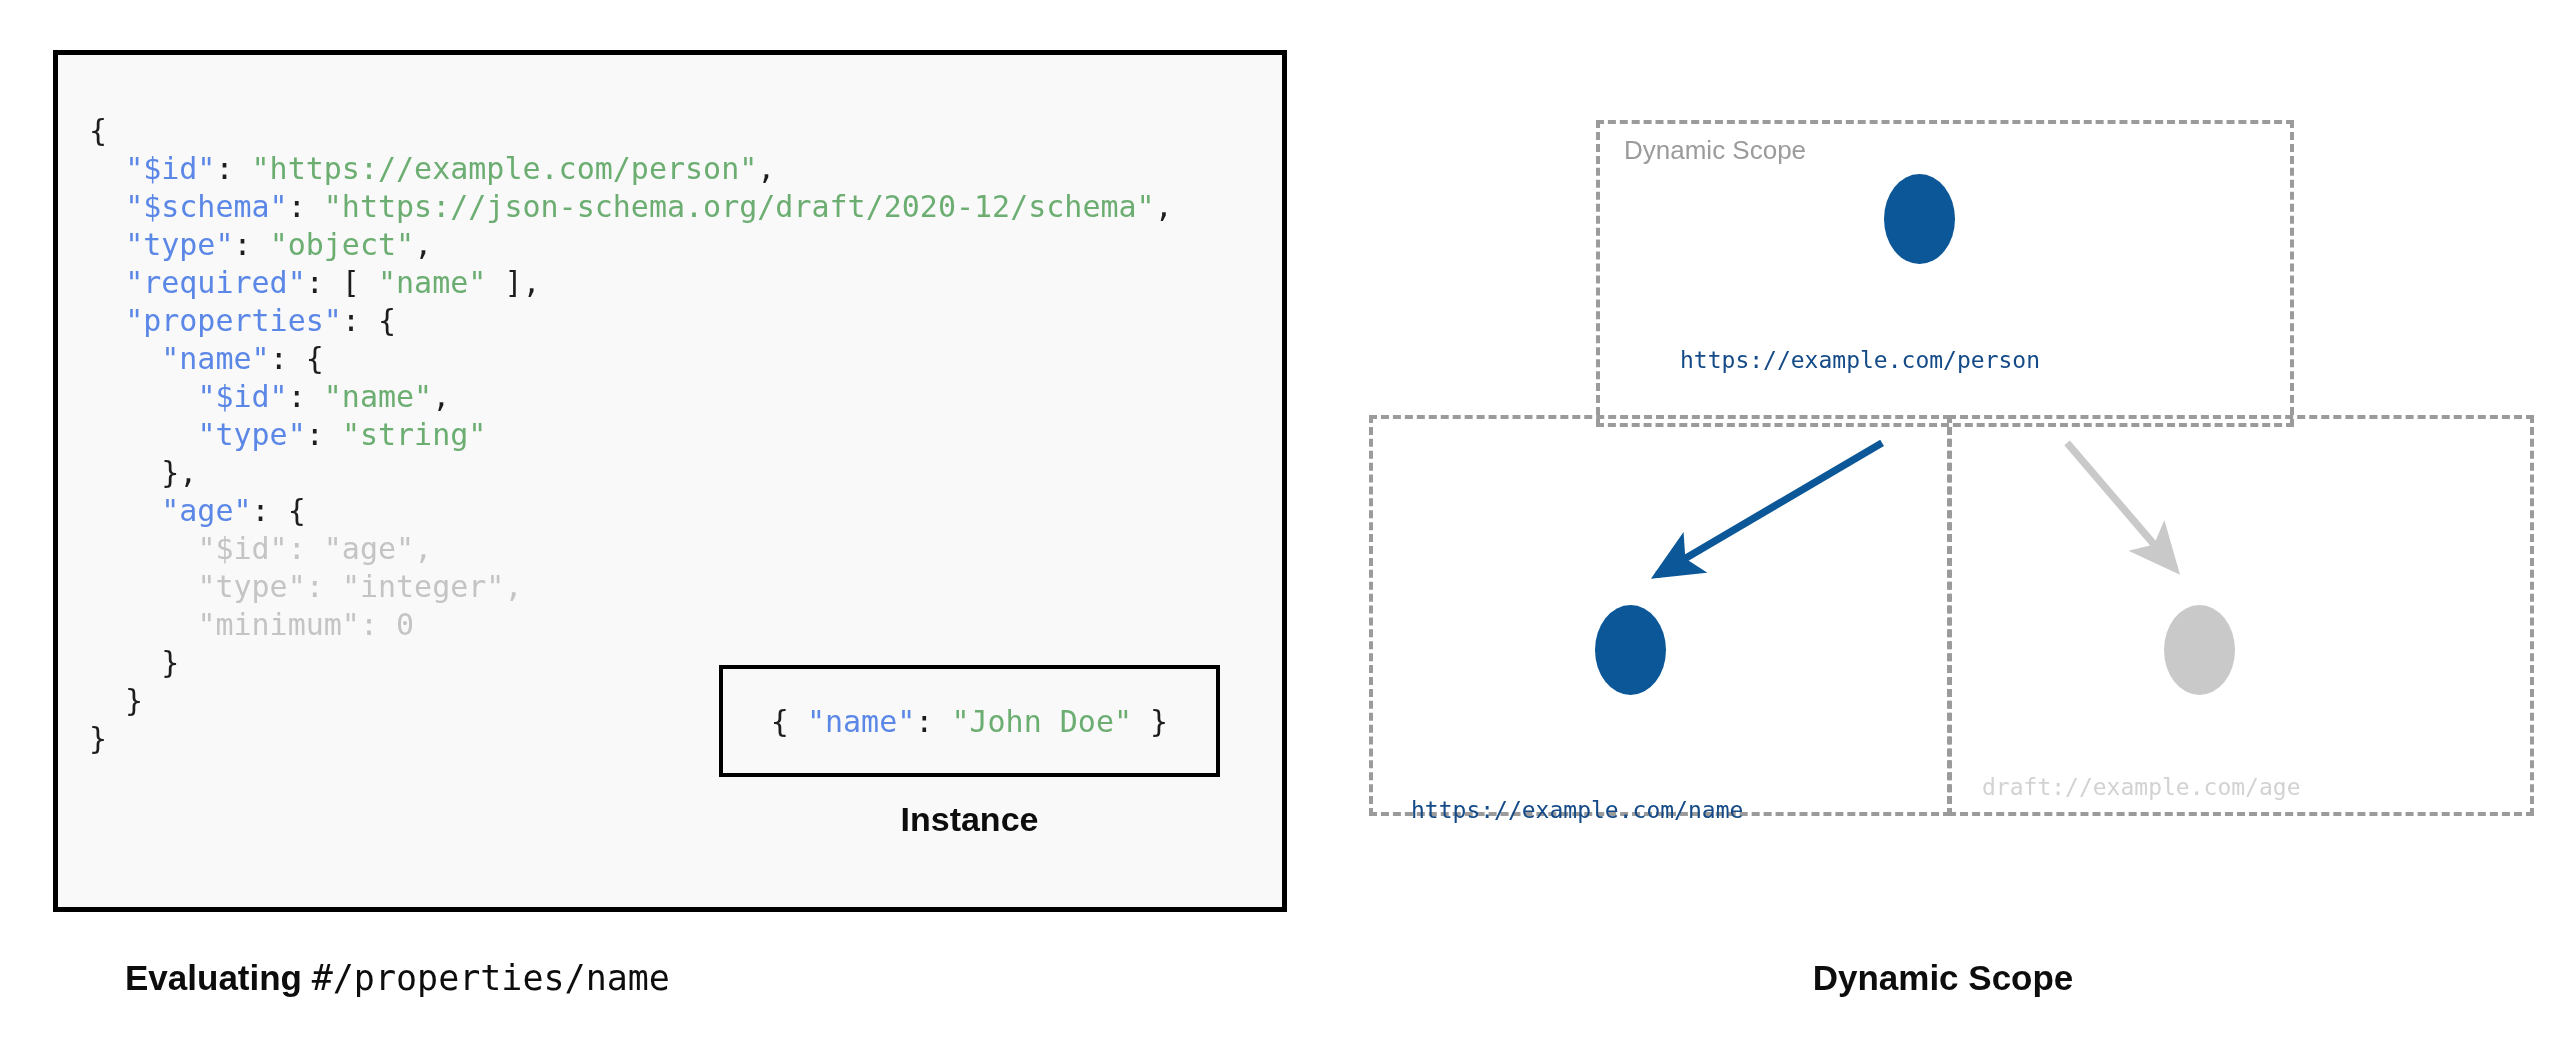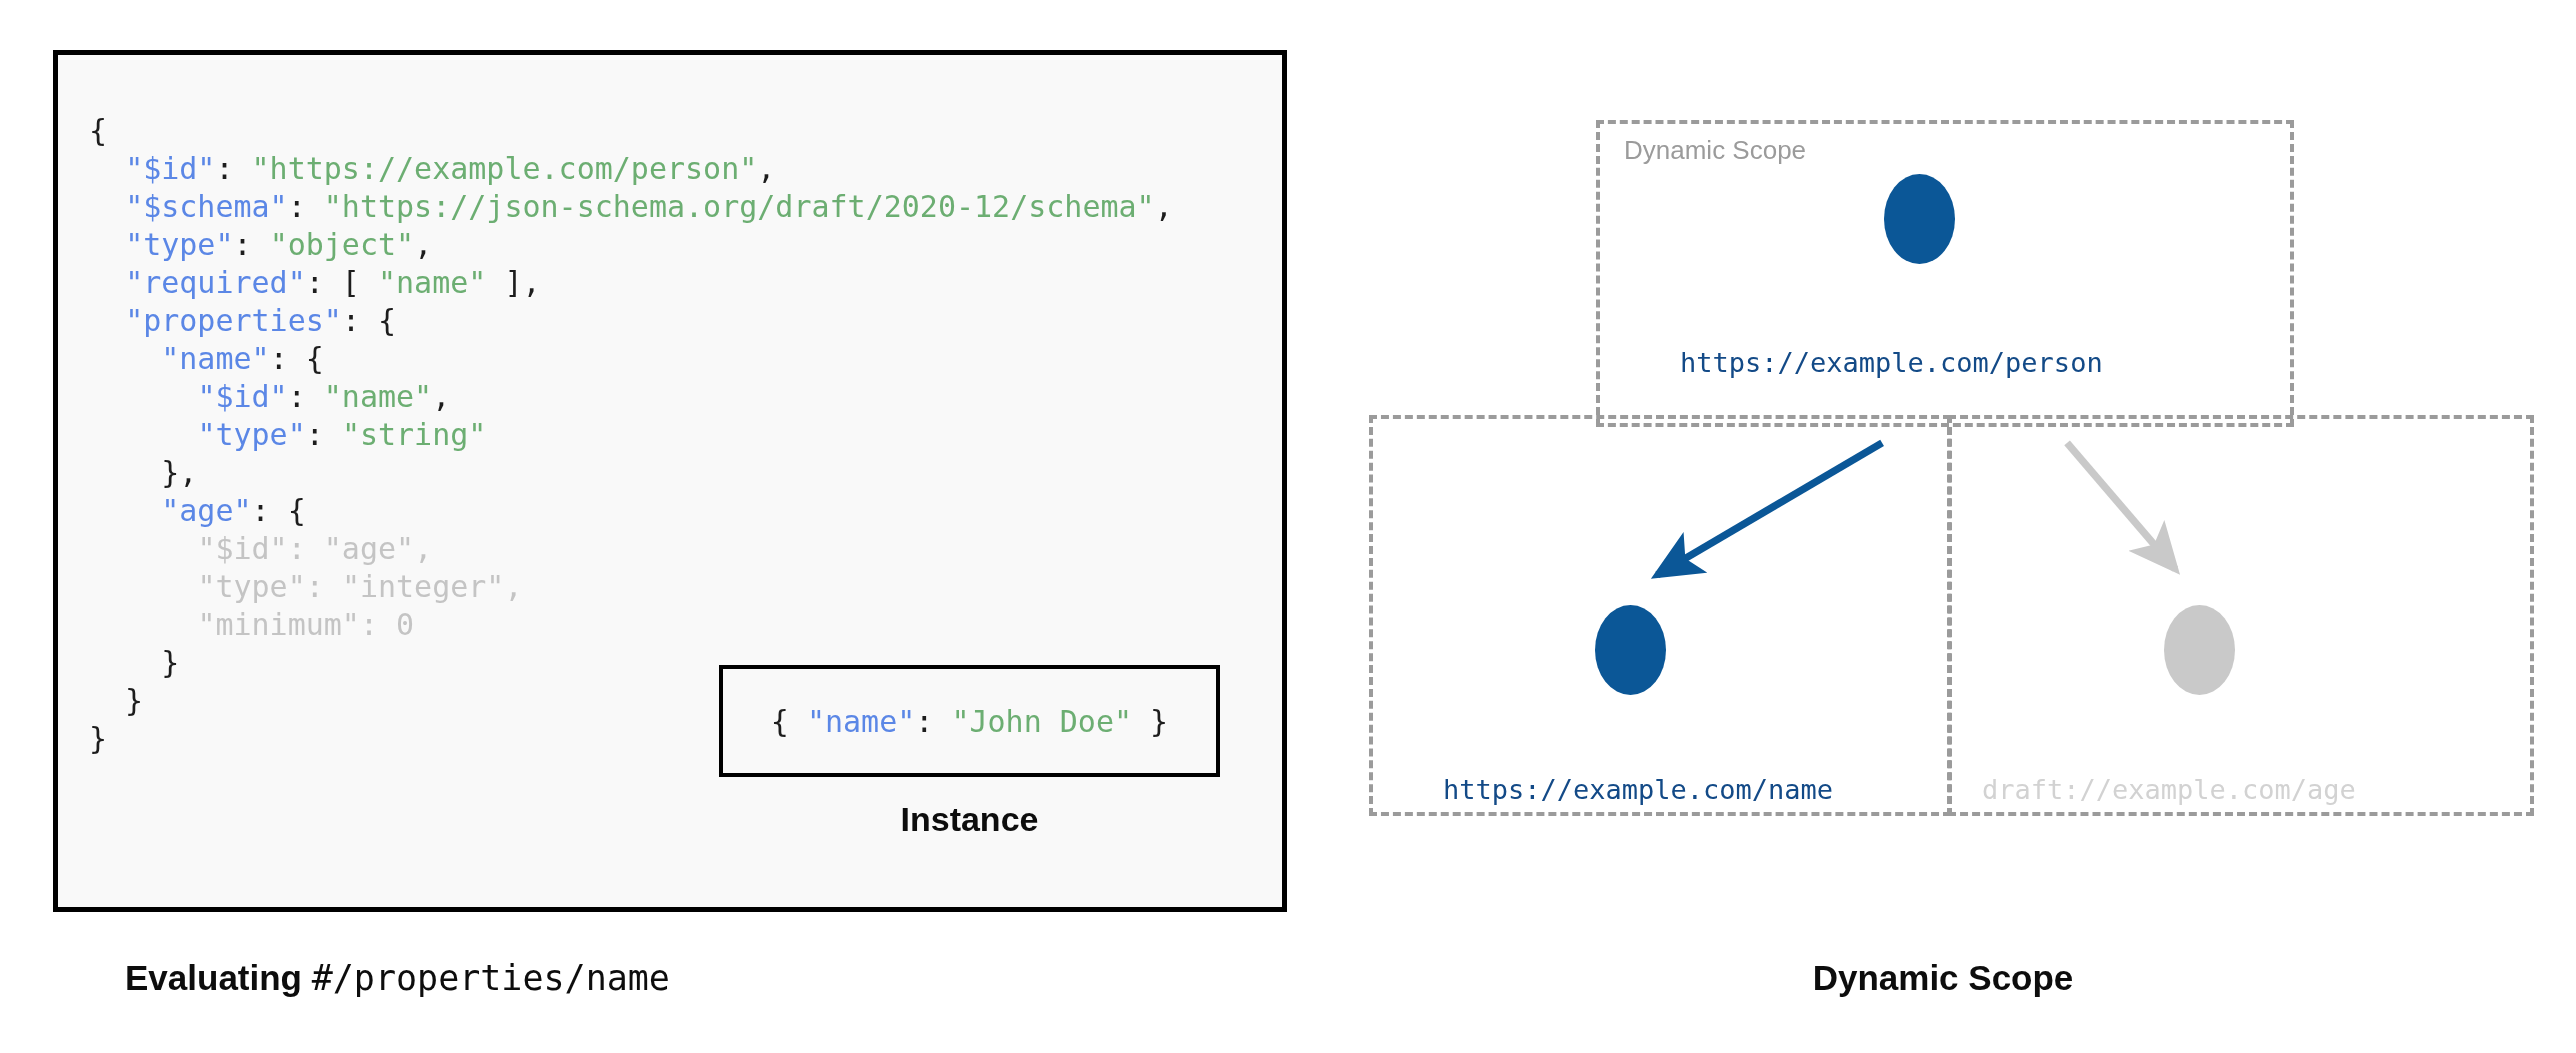--- a/index.html
+++ b/index.html
@@ -134,25 +134,25 @@
     position: absolute;
     border-radius: 50%;
   }
   #node-person-circle { left: 574px; top: 174px;  width: 71px; height: 90px; background: #0b5797; }
   #node-name-circle   { left: 285px;  top: 605px; width: 71px; height: 90px; background: #0b5797; }
   #node-age-circle    { left: 854px; top: 605px; width: 71px; height: 90px; background: #c9c9c9; }
 
   .node-label {
     position: absolute;
     font-family: "DejaVu Sans Mono", "Liberation Mono", monospace;
-    font-size: 27px;
+    font-size: 23px;
     white-space: nowrap;
   }
   #node-person-label { left: 370px;  top: 347px;  color: #134a87; }
-  #node-name-label   { left: 101px;  top: 774px; color: #134a87; margin-left: 32px; }
+  #node-name-label   { left: 101px;  top: 797px; color: #134a87; }
   #node-age-label    { left: 672px; top: 774px; color: #d2d2d2; }
 
   #edges-svg {
     position: absolute;
     left: 0; top: 0;
     width: 1266px;
     height: 1053px;
     pointer-events: none;
   }
 

